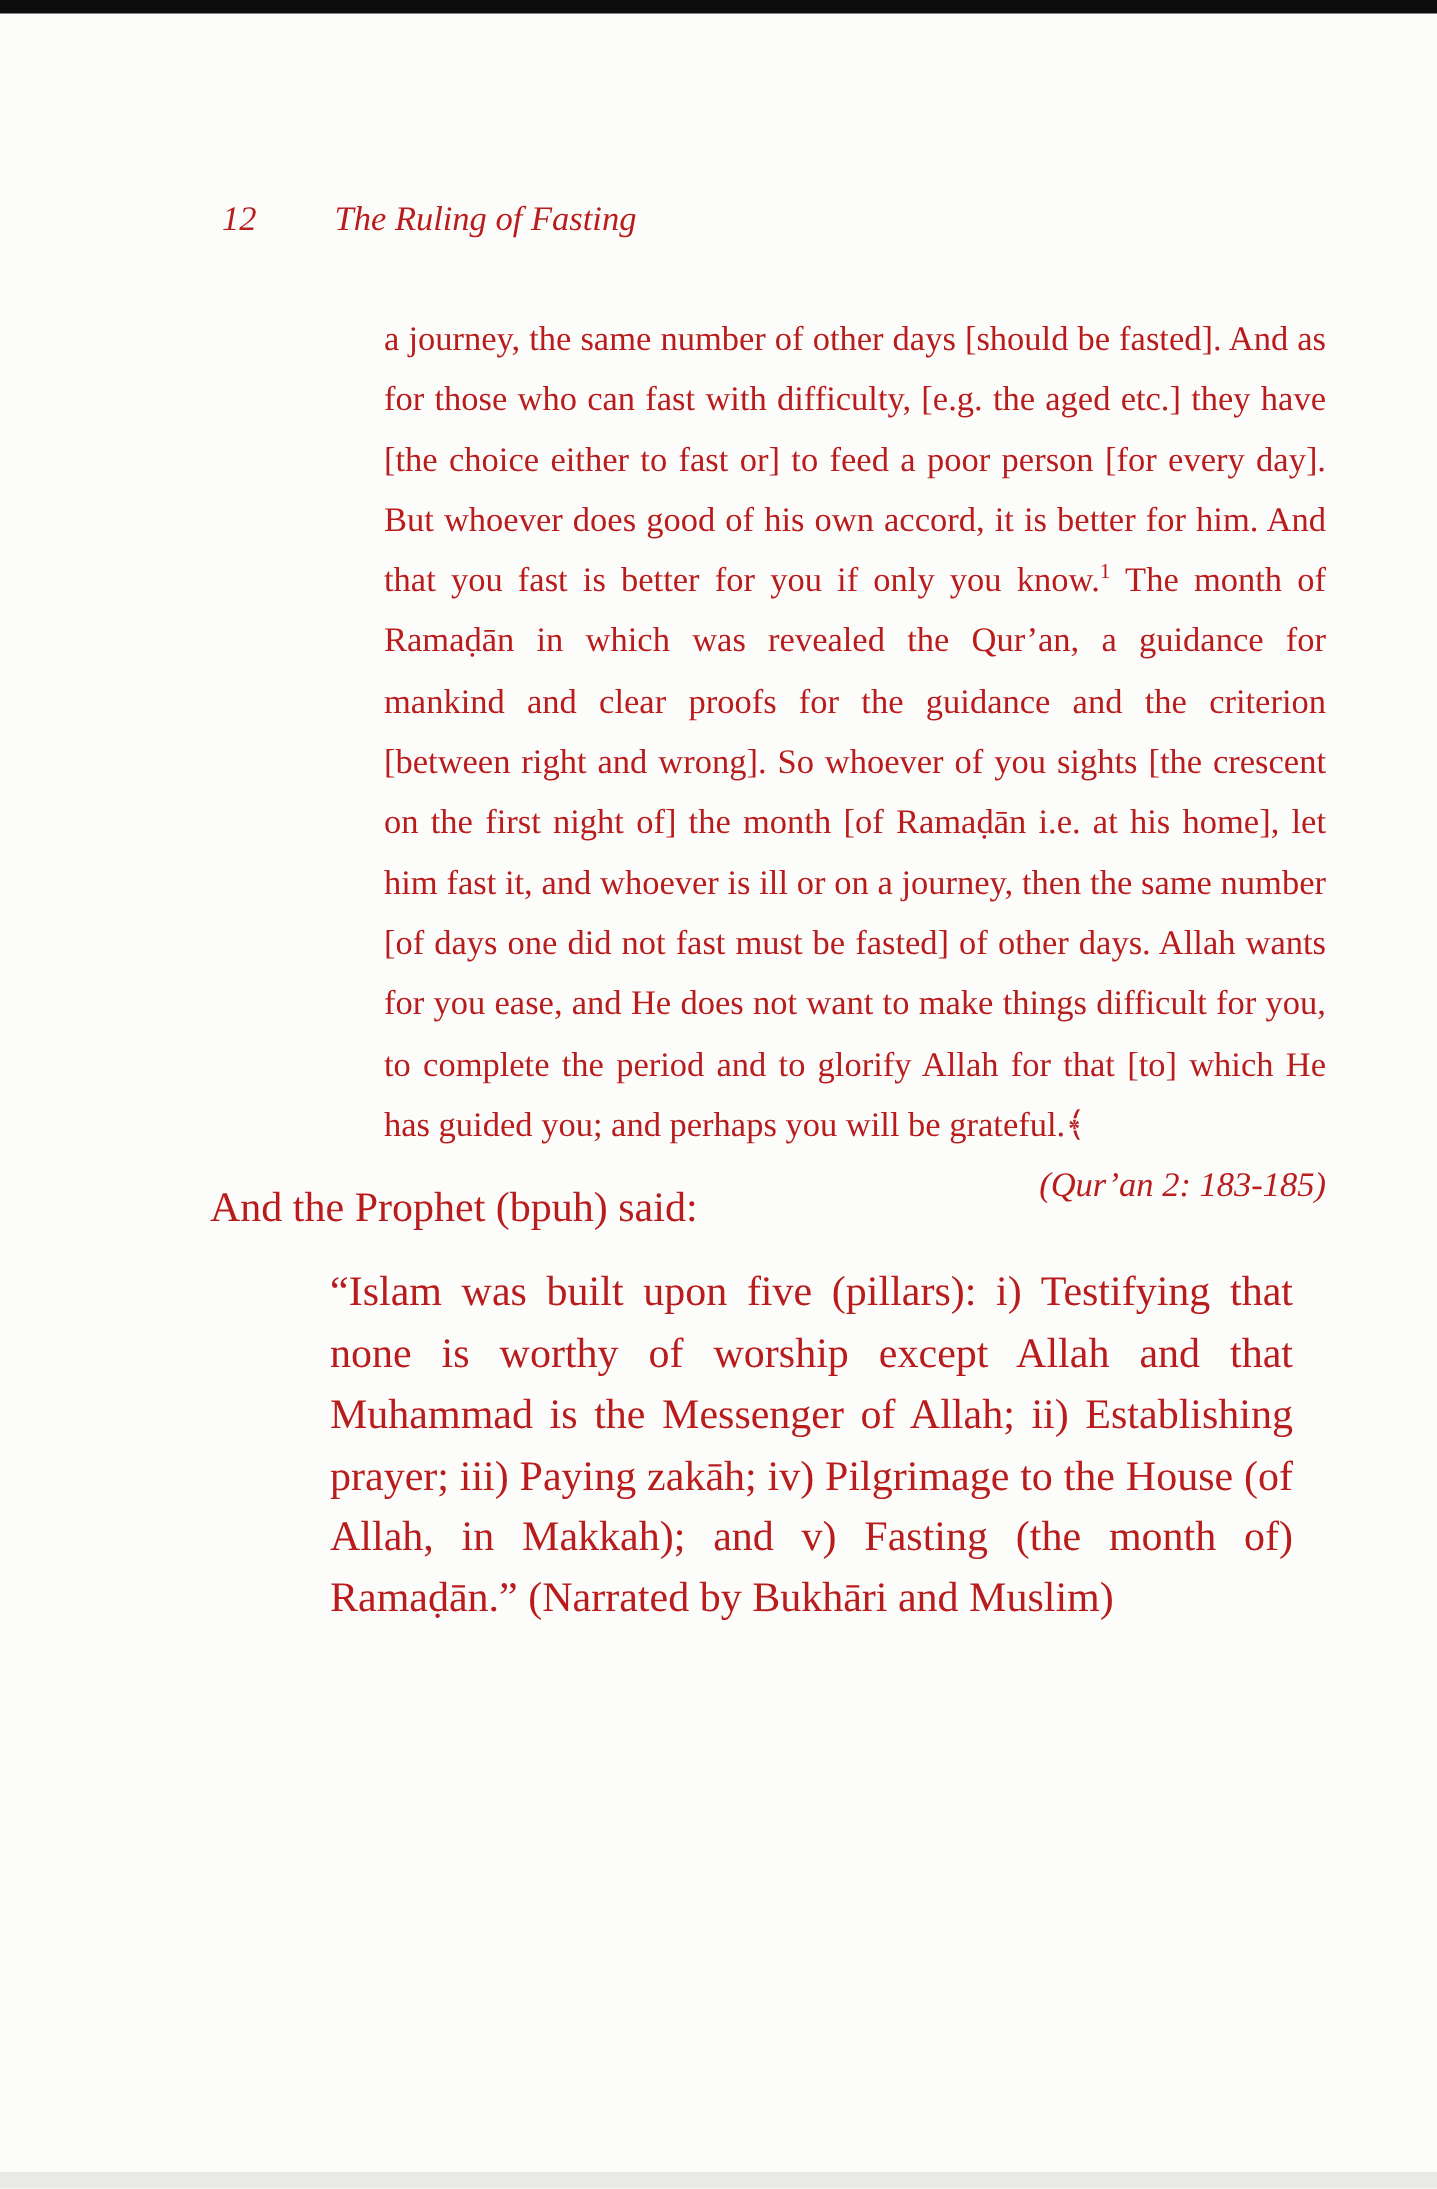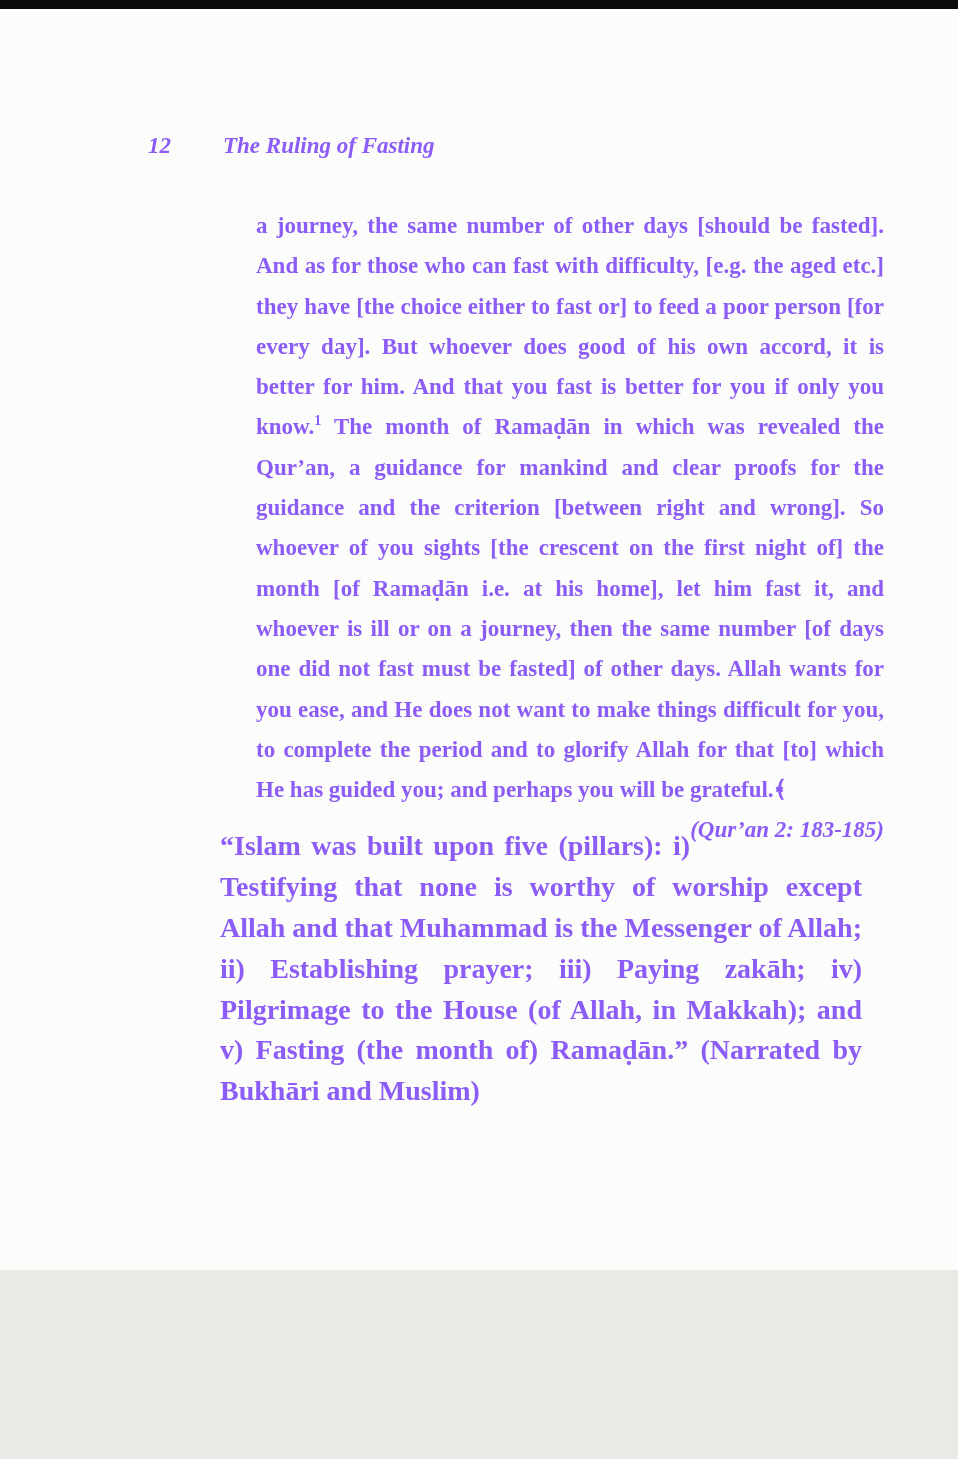--- a/index.html
+++ b/index.html
@@ -3,28 +3,27 @@
 <meta charset="utf-8">
 <style>
   html, body {
     margin: 0;
     padding: 0;
     background: #e9e9e6;
   }
   .page {
     position: relative;
     width: 958px;
-    height: 1270px;
+    height: 1448px;
     margin: 0 auto;
     background: #fcfcfa;
     box-sizing: border-box;
     font-family: "Liberation Serif", "DejaVu Serif", serif;
-    color: #8b5cf6;
+    color: #b91c1c;
     overflow: hidden;
-    font-weight: bold;
   }
   .scan-edge-top {
     position: absolute;
     top: 0;
     left: 0;
     width: 100%;
     height: 9px;
     background: #0c0c0c;
   }
   .page-header {
@@ -80,16 +79,17 @@
 
   <div class="page-header">
     <span class="page-number">12</span><span class="running-title">The Ruling of Fasting</span>
   </div>
 
   <p class="quran-quote"><span>a journey, the same number of other days [should be fasted]. And as for those who can fast with difficulty, [e.g. the aged etc.] they have [the choice either to fast or] to feed a poor person [for every day]. But whoever does good of his own accord, it is better for him. And that you fast is better for you if only you know.</span><sup class="fn">1</sup>
     <span>The month of Ramaḍān in which was revealed the Qur’an, a guidance for mankind and clear proofs for the guidance and the criterion [between right and wrong]. So whoever of you sights [the crescent on the first night of] the month [of Ramaḍān i.e. at his home], let him fast it, and whoever is ill or on a journey, then the same number [of days one did not fast must be fasted] of other days. Allah wants for you ease, and He does not want to make things difficult for you, to complete the period and to glorify Allah for that [to] which He has guided you; and perhaps you will be grateful.﴾</span>
     <span class="citation">(Qur’an 2: 183-185)</span>
   </p>
 
+  <p class="narration-intro">And the Prophet (bpuh) said:</p>
 
   <p class="hadith-quote">“Islam was built upon five (pillars): i) Testifying that none is worthy of worship except Allah and that Muhammad is the Messenger of Allah; ii) Establishing prayer; iii) Paying zakāh; iv) Pilgrimage to the House (of Allah, in Makkah); and v) Fasting (the month of) Ramaḍān.” (Narrated by Bukhāri and Muslim)</p>
 
 </div>
 
 </body></html>

